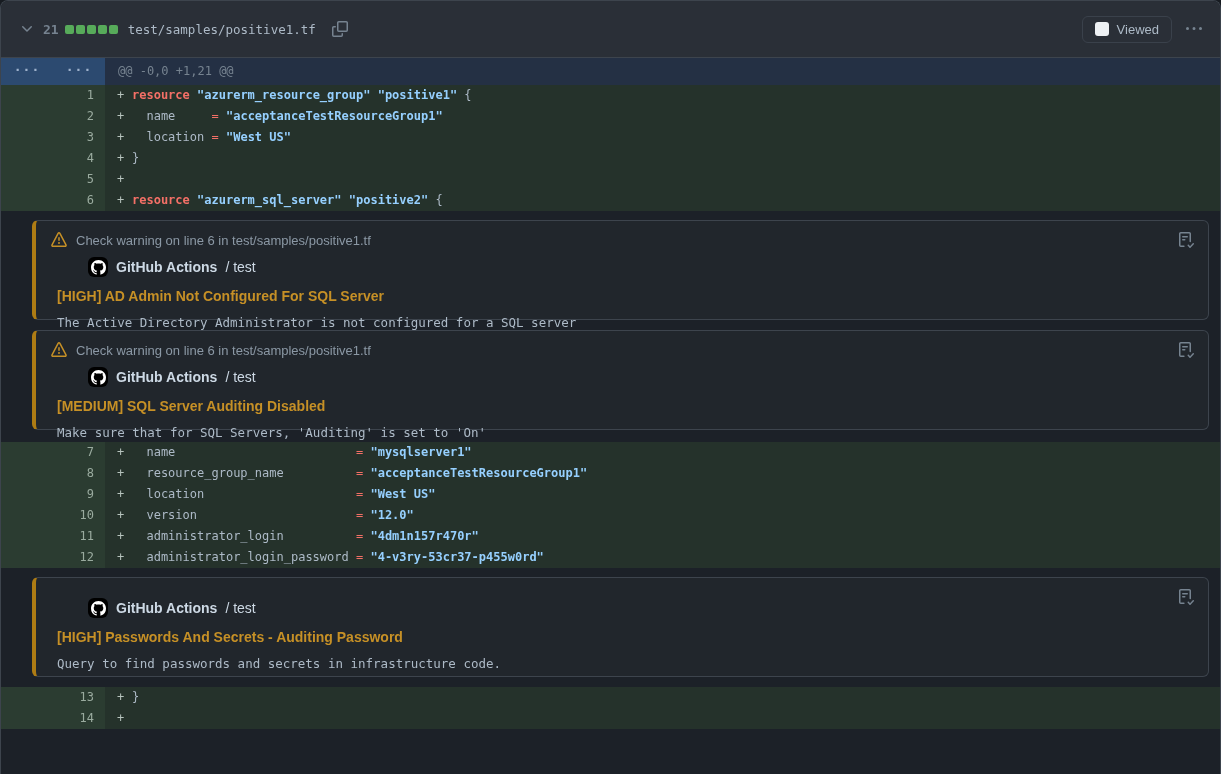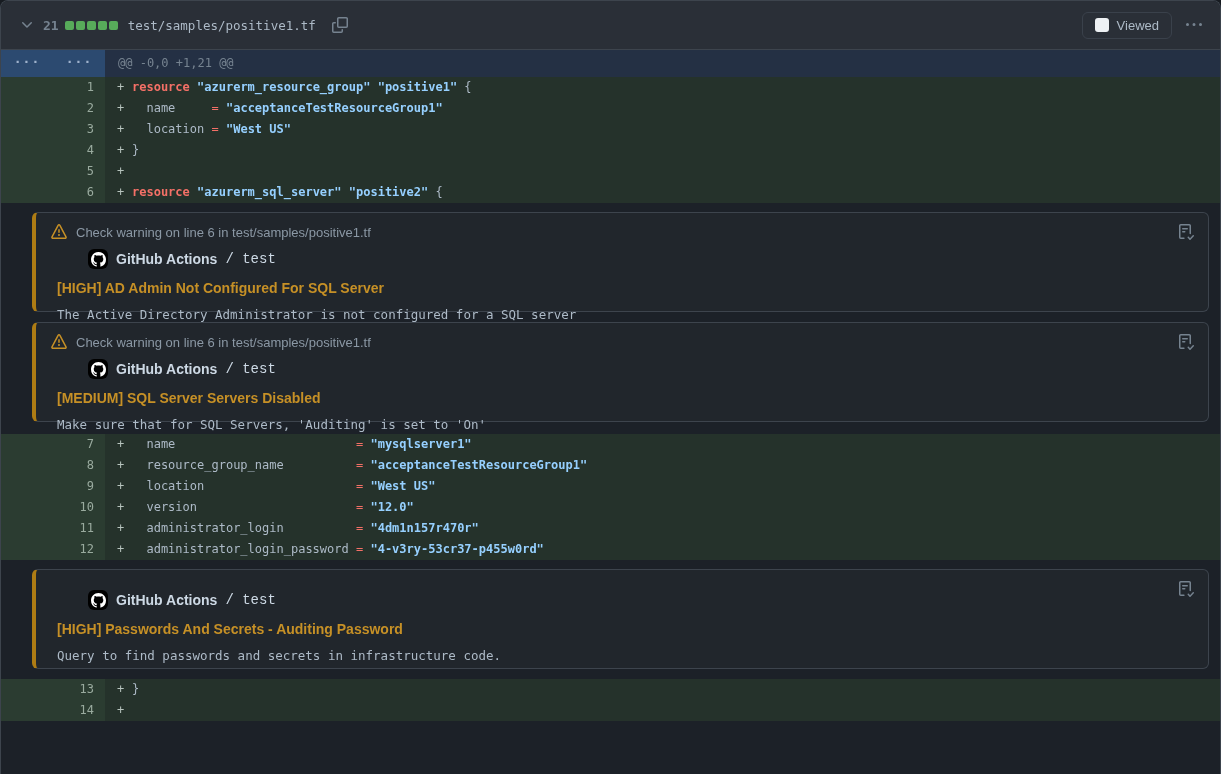--- a/index.html
+++ b/index.html
@@ -2,21 +2,21 @@
 <html><head>
 <meta charset="utf-8">
 <style>
   * { margin:0; padding:0; box-sizing:border-box; }
   html,body { width:1221px; height:774px; background:#171b21; overflow:hidden;
               font-family:"Liberation Sans","DejaVu Sans",sans-serif; }
   .card { position:absolute; inset:0; background:#1c2128; border:1px solid #3d444d;
           border-bottom:none; border-radius:8px 8px 0 0; overflow:hidden; }
 
   
-  .file-header { height:49px; background:#2a2f37; border-bottom:1px solid #3d444d;
+  .file-header { height:57px; background:#2a2f37; border-bottom:1px solid #3d444d;
                  display:flex; align-items:center; padding:0 14px; }
   .icon-btn { background:none; border:none; color:#768390; display:flex; align-items:center;
               cursor:pointer; padding:4px; }
   .count { color:#768390; font:600 13px "DejaVu Sans Mono","Liberation Mono",monospace; margin:0 6px 0 4px; }
   .squares { display:flex; gap:2px; margin-right:10px; cursor:pointer; }
   .sq { width:9px; height:9px; background:#57ab5a; border-radius:2px; display:inline-block; }
   .path { font:12.5px "DejaVu Sans Mono","Liberation Mono",monospace; color:#adbac7;
           text-decoration:none; margin-right:12px; cursor:pointer; }
   .spacer { flex:1; }
   .viewed { display:flex; align-items:center; gap:8px; border:1px solid #3a414b; border-radius:6px;
@@ -51,21 +51,21 @@
                 border-left:4px solid #ae7c14; border-radius:6px; height:100px;
                 padding:11px 16px 0 15px; }
   .annotation + .annotation { margin-top:10px; }
   .ann-row1 { display:flex; align-items:center; gap:9px; color:#8b98a5; font-size:13px; }
   .warn-icon { color:#c69026; display:flex; }
   .ann-row2 { margin:9px 0 0 6px; display:flex; align-items:center; gap:8px;
               color:#cdd9e5; font-size:14px;padding-left:31px; }
   .avatar { width:20px; height:20px; background:#000; border-radius:6px; display:flex;
             align-items:center; justify-content:center; color:#fff; flex:none; }
   .app-name { font-weight:700; cursor:pointer; }
-  .job-name { cursor:pointer;font-family:Liberation Mono, monospace; }
+  .job-name { cursor:pointer; }
   .ann-title { margin:11px 0 0 6px; font-weight:700; font-size:14px; color:#c69026; }
   .ann-msg { margin:11px 0 0 6px; color:#adbac7;
              font:12.5px "DejaVu Sans Mono","Liberation Mono",monospace; }
   .ann-action { position:absolute; top:9px; right:12px; background:none; border:none;
                 color:#768390; cursor:pointer; display:flex; padding:2px; }
 </style>
 </head>
 <body>
 
 <svg width="0" height="0" style="position:absolute">
@@ -200,21 +200,21 @@
       </div>
       <div class="ann-row2">
         <span class="avatar">
             <svg width="15" height="15">
               <use href="#i-github"></use>
             </svg>
           </span>
         <span class="app-name">GitHub Actions</span>
         <span class="job-name">/ test</span>
       </div>
-      <div class="ann-title">[MEDIUM] SQL Server Servers Disabled</div>
+      <div class="ann-title">[MEDIUM] SQL Server Auditing Disabled</div>
       <div class="ann-msg">Make sure that for SQL Servers, 'Auditing' is set to 'On'</div>
       <button class="ann-action">
         <svg width="16" height="16">
             <use href="#i-checklist"></use>
           </svg>
       </button>
     </div>
   </div>
 
   <div class="code-section">

